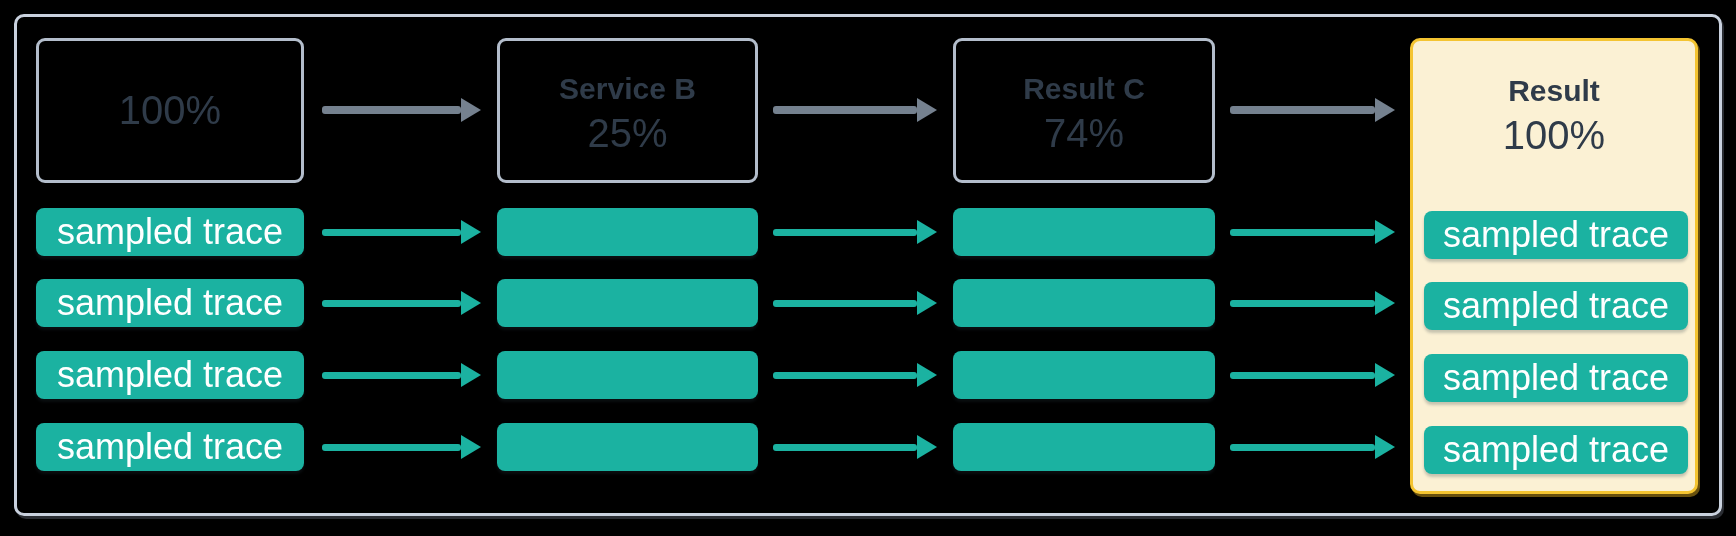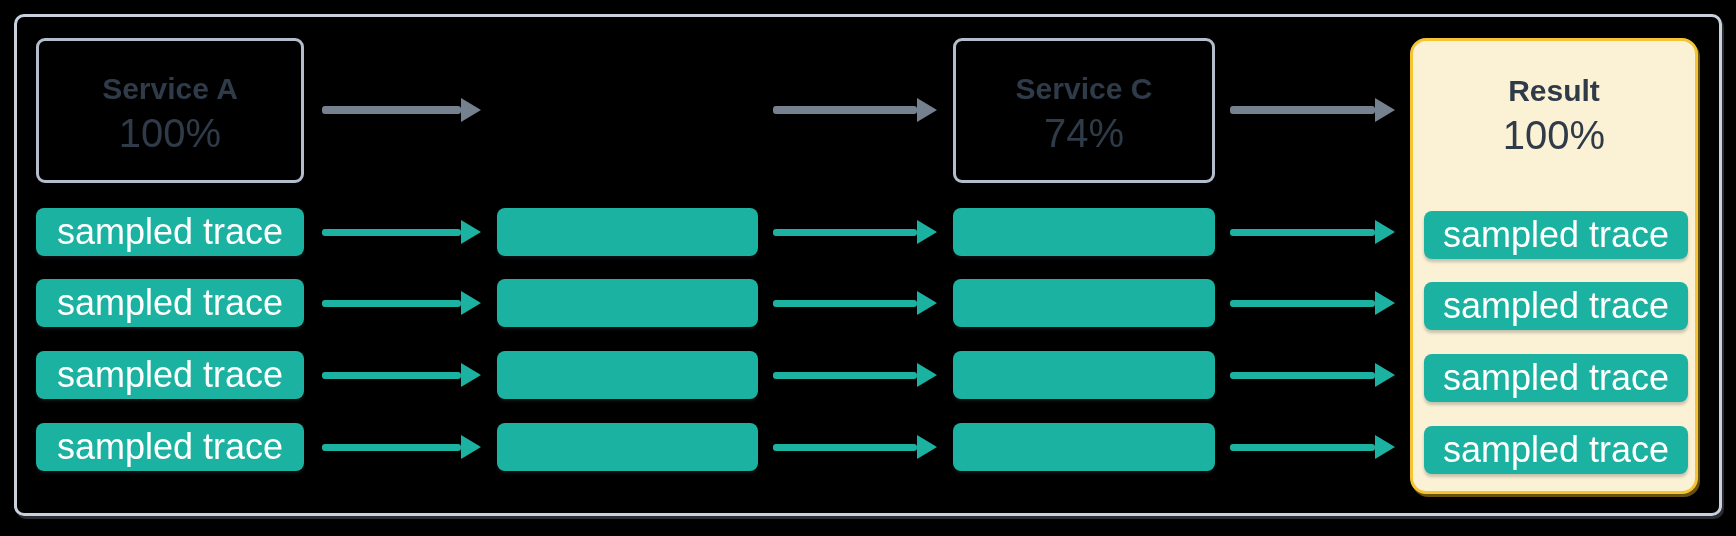--- a/index.html
+++ b/index.html
@@ -47,21 +47,21 @@
     font-size: 40px;
     font-weight: normal;
     line-height: 45px;
   }
   .result-box {
     position: absolute;
     left: 1410px; top: 38px;
     width: 288px; height: 456px;
     background: #fbf1d4;
     border: 3px solid #f4c431;
-    border-radius: 16px;
+    border-radius: 10px;
     box-sizing: border-box;
     box-shadow: 2px 3px 0 rgba(190,145,25,0.55);
     color: #2f3b49;
     text-align: center;
   }
   .result-box .head {
     padding-top: 27px;
   }
   .trace-bar {
     position: absolute;
@@ -126,27 +126,30 @@
   .arrow-row-4 { top: 435px; }
 </style>
 </head>
 <body>
 
 <div class="canvas">
 
   <div class="frame"></div>
 
   <div class="service-box col-a">
-    <div class="service-title">Service A</div>
     <div class="service-rate">100%</div>
   </div>
 
+  <div class="service-box col-b">
+    <div class="service-title">Service B</div>
+    <div class="service-rate">25%</div>
+  </div>
 
   <div class="service-box col-c">
-    <div class="service-title">Service C</div>
+    <div class="service-title">Result C</div>
     <div class="service-rate">74%</div>
   </div>
 
   <div class="arrow gray gap-1 arrow-row-0">
     <span class="shaft"></span>
       <span class="head-tri"></span>
   </div>
   <div class="arrow gray gap-2 arrow-row-0">
     <span class="shaft"></span>
       <span class="head-tri"></span>

